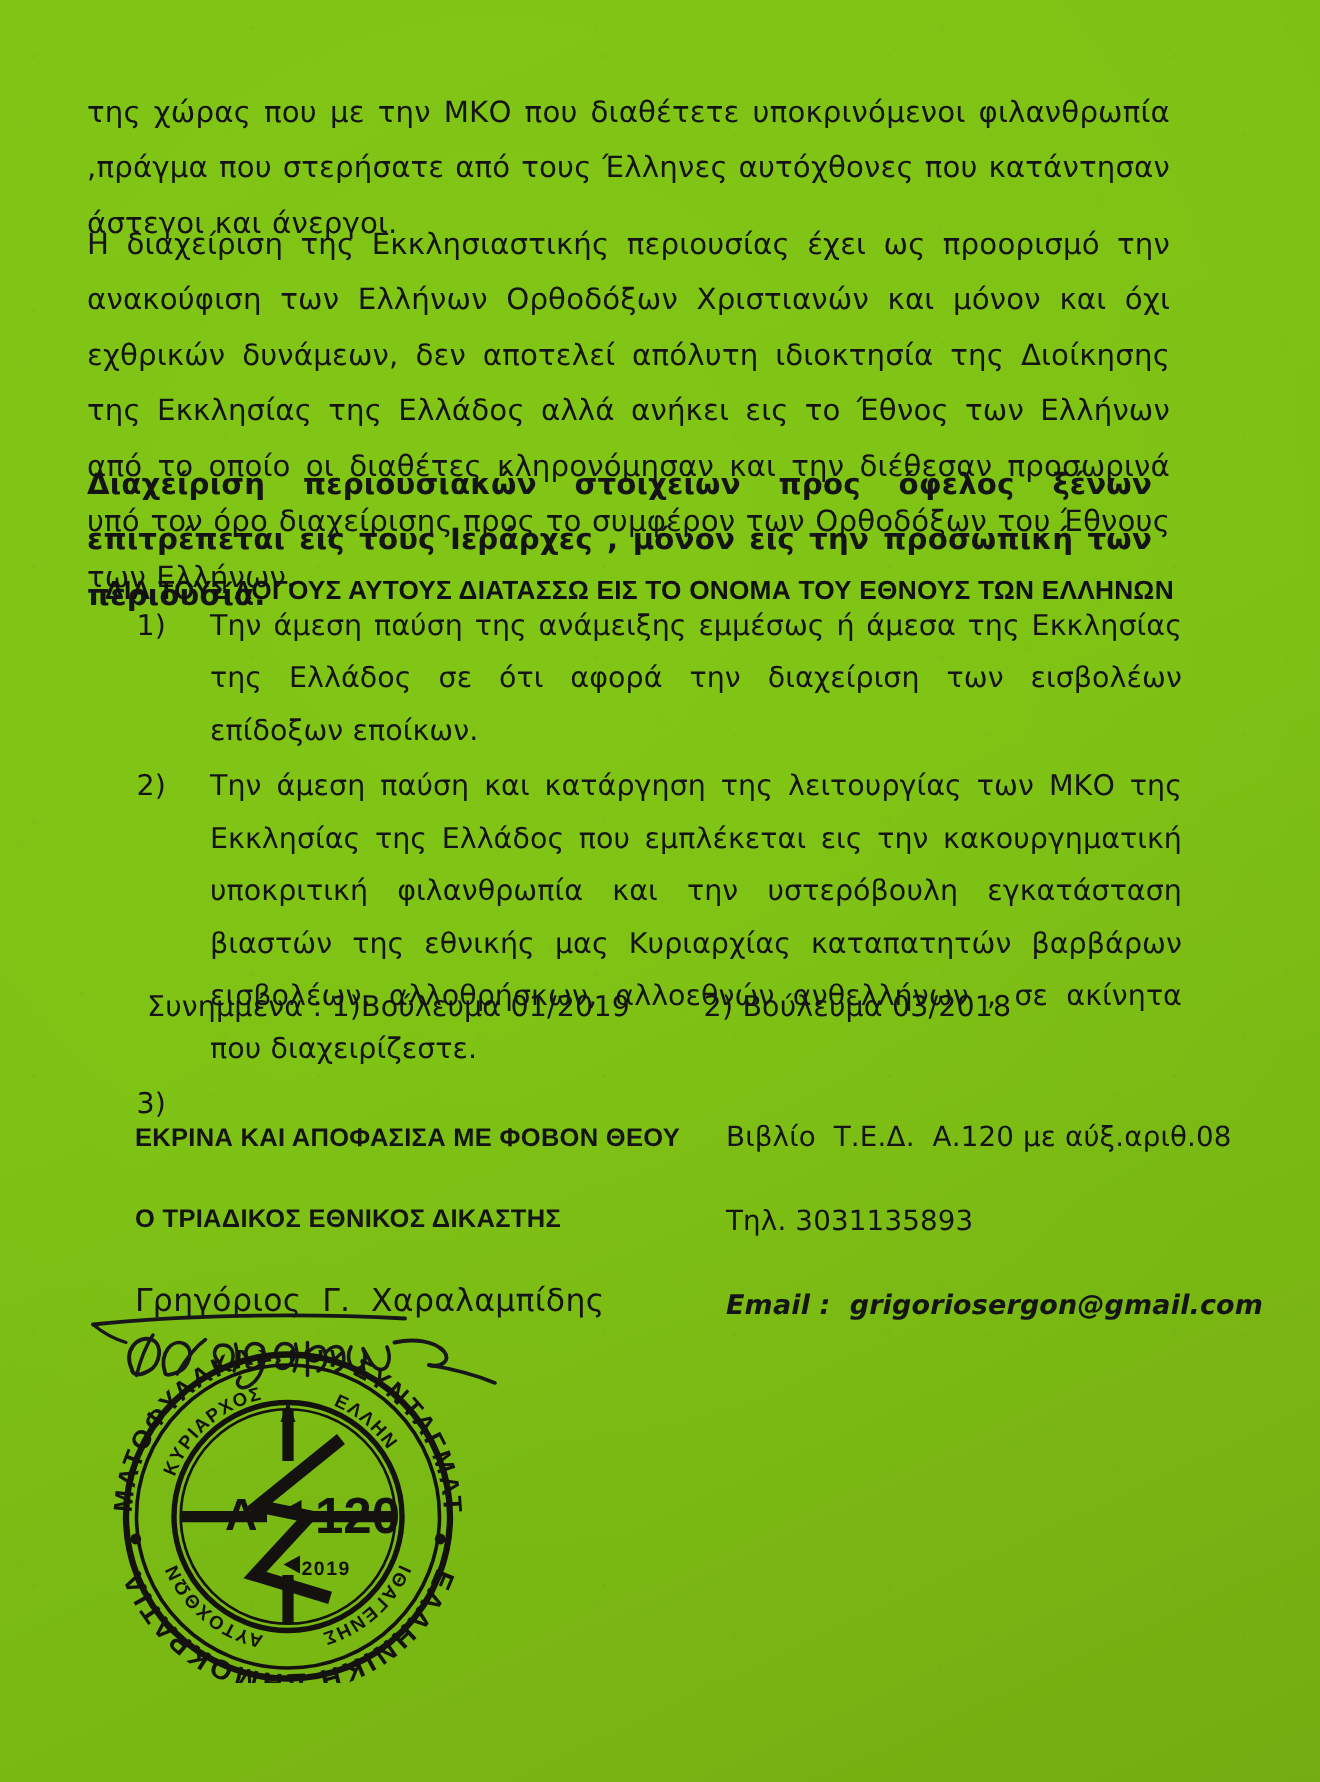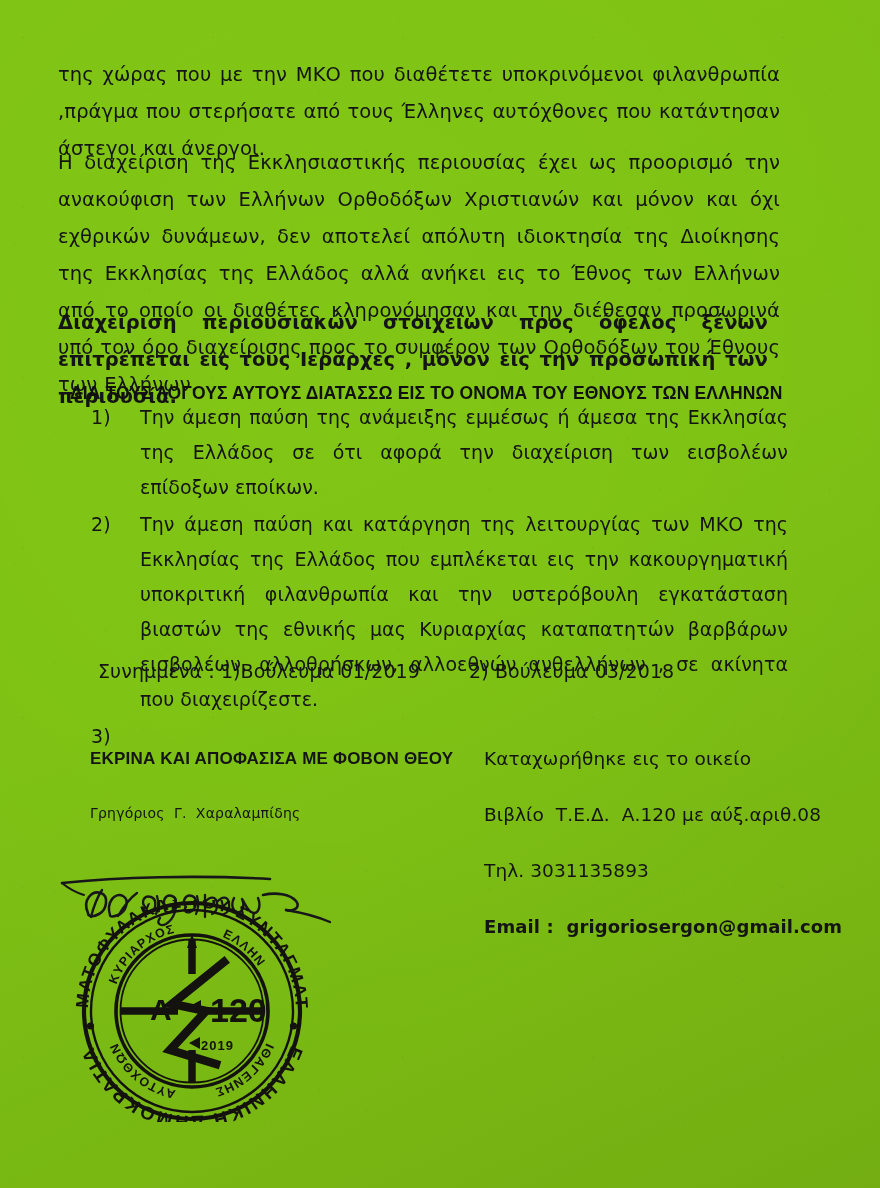--- a/index.html
+++ b/index.html
@@ -140,32 +140,33 @@
     letter-spacing: .1px;
     white-space: pre;
   }
   .sig-left .caps {
     font-family: "Liberation Sans", sans-serif;
     font-weight: 600;
     font-size: 17px;
     letter-spacing: .2px;
   }
   .sig-left .name {
-    font-size: 14px;
+    font-size: 21px;
     letter-spacing: .2px;
   }
   .sig-right .sig-line {
     font-size: 18.5px;
     margin-bottom: 34px;
   }
   .sig-right .email-line {
     font-family: "DejaVu Sans", sans-serif;
     font-size: 18px;
     font-weight: 600;
     letter-spacing: .1px;
+    font-style: italic;
   }
 
   
   .signature-mark {
     position: absolute;
     left: 58px;
     top: 872px;
     width: 300px;
     height: 62px;
   }
@@ -210,25 +211,25 @@
       </li>
       <li>
         <span class="num">3)</span>
       </li>
     </ol>
 
     <div class="attachments">Συνημμένα : 1)Βούλευμα 01/2019        2) Βούλευμα 03/2018</div>
 
     <div class="sig-left">
       <div class="sig-line caps">ΕΚΡΙΝΑ ΚΑΙ ΑΠΟΦΑΣΙΣΑ ΜΕ ΦΟΒΟΝ ΘΕΟΥ</div>
+      <div class="sig-line caps">Ο ΤΡΙΑΔΙΚΟΣ ΕΘΝΙΚΟΣ ΔΙΚΑΣΤΗΣ</div>
       <div class="sig-line name">Γρηγόριος  Γ.  Χαραλαμπίδης</div>
     </div>
 
     <div class="sig-right">
-      <div class="sig-line">Καταχωρήθηκε εις το οικείο</div>
       <div class="sig-line">Βιβλίο  Τ.Ε.Δ.  Α.120 με αύξ.αριθ.08</div>
       <div class="sig-line">Τηλ. 3031135893</div>
       <div class="sig-line email-line">Email :  grigoriosergon@gmail.com</div>
     </div>
 
     <div class="signature-mark">
       <svg width="300" height="62" viewBox="0 0 300 62" fill="none" xmlns="http://www.w3.org/2000/svg" aria-hidden="true">
         <g stroke="#17161a" fill="none" stroke-linecap="round" stroke-linejoin="round">
 
           <path d="M4 11 C 60 5, 140 3, 212 7" stroke-width="2.6"></path>

